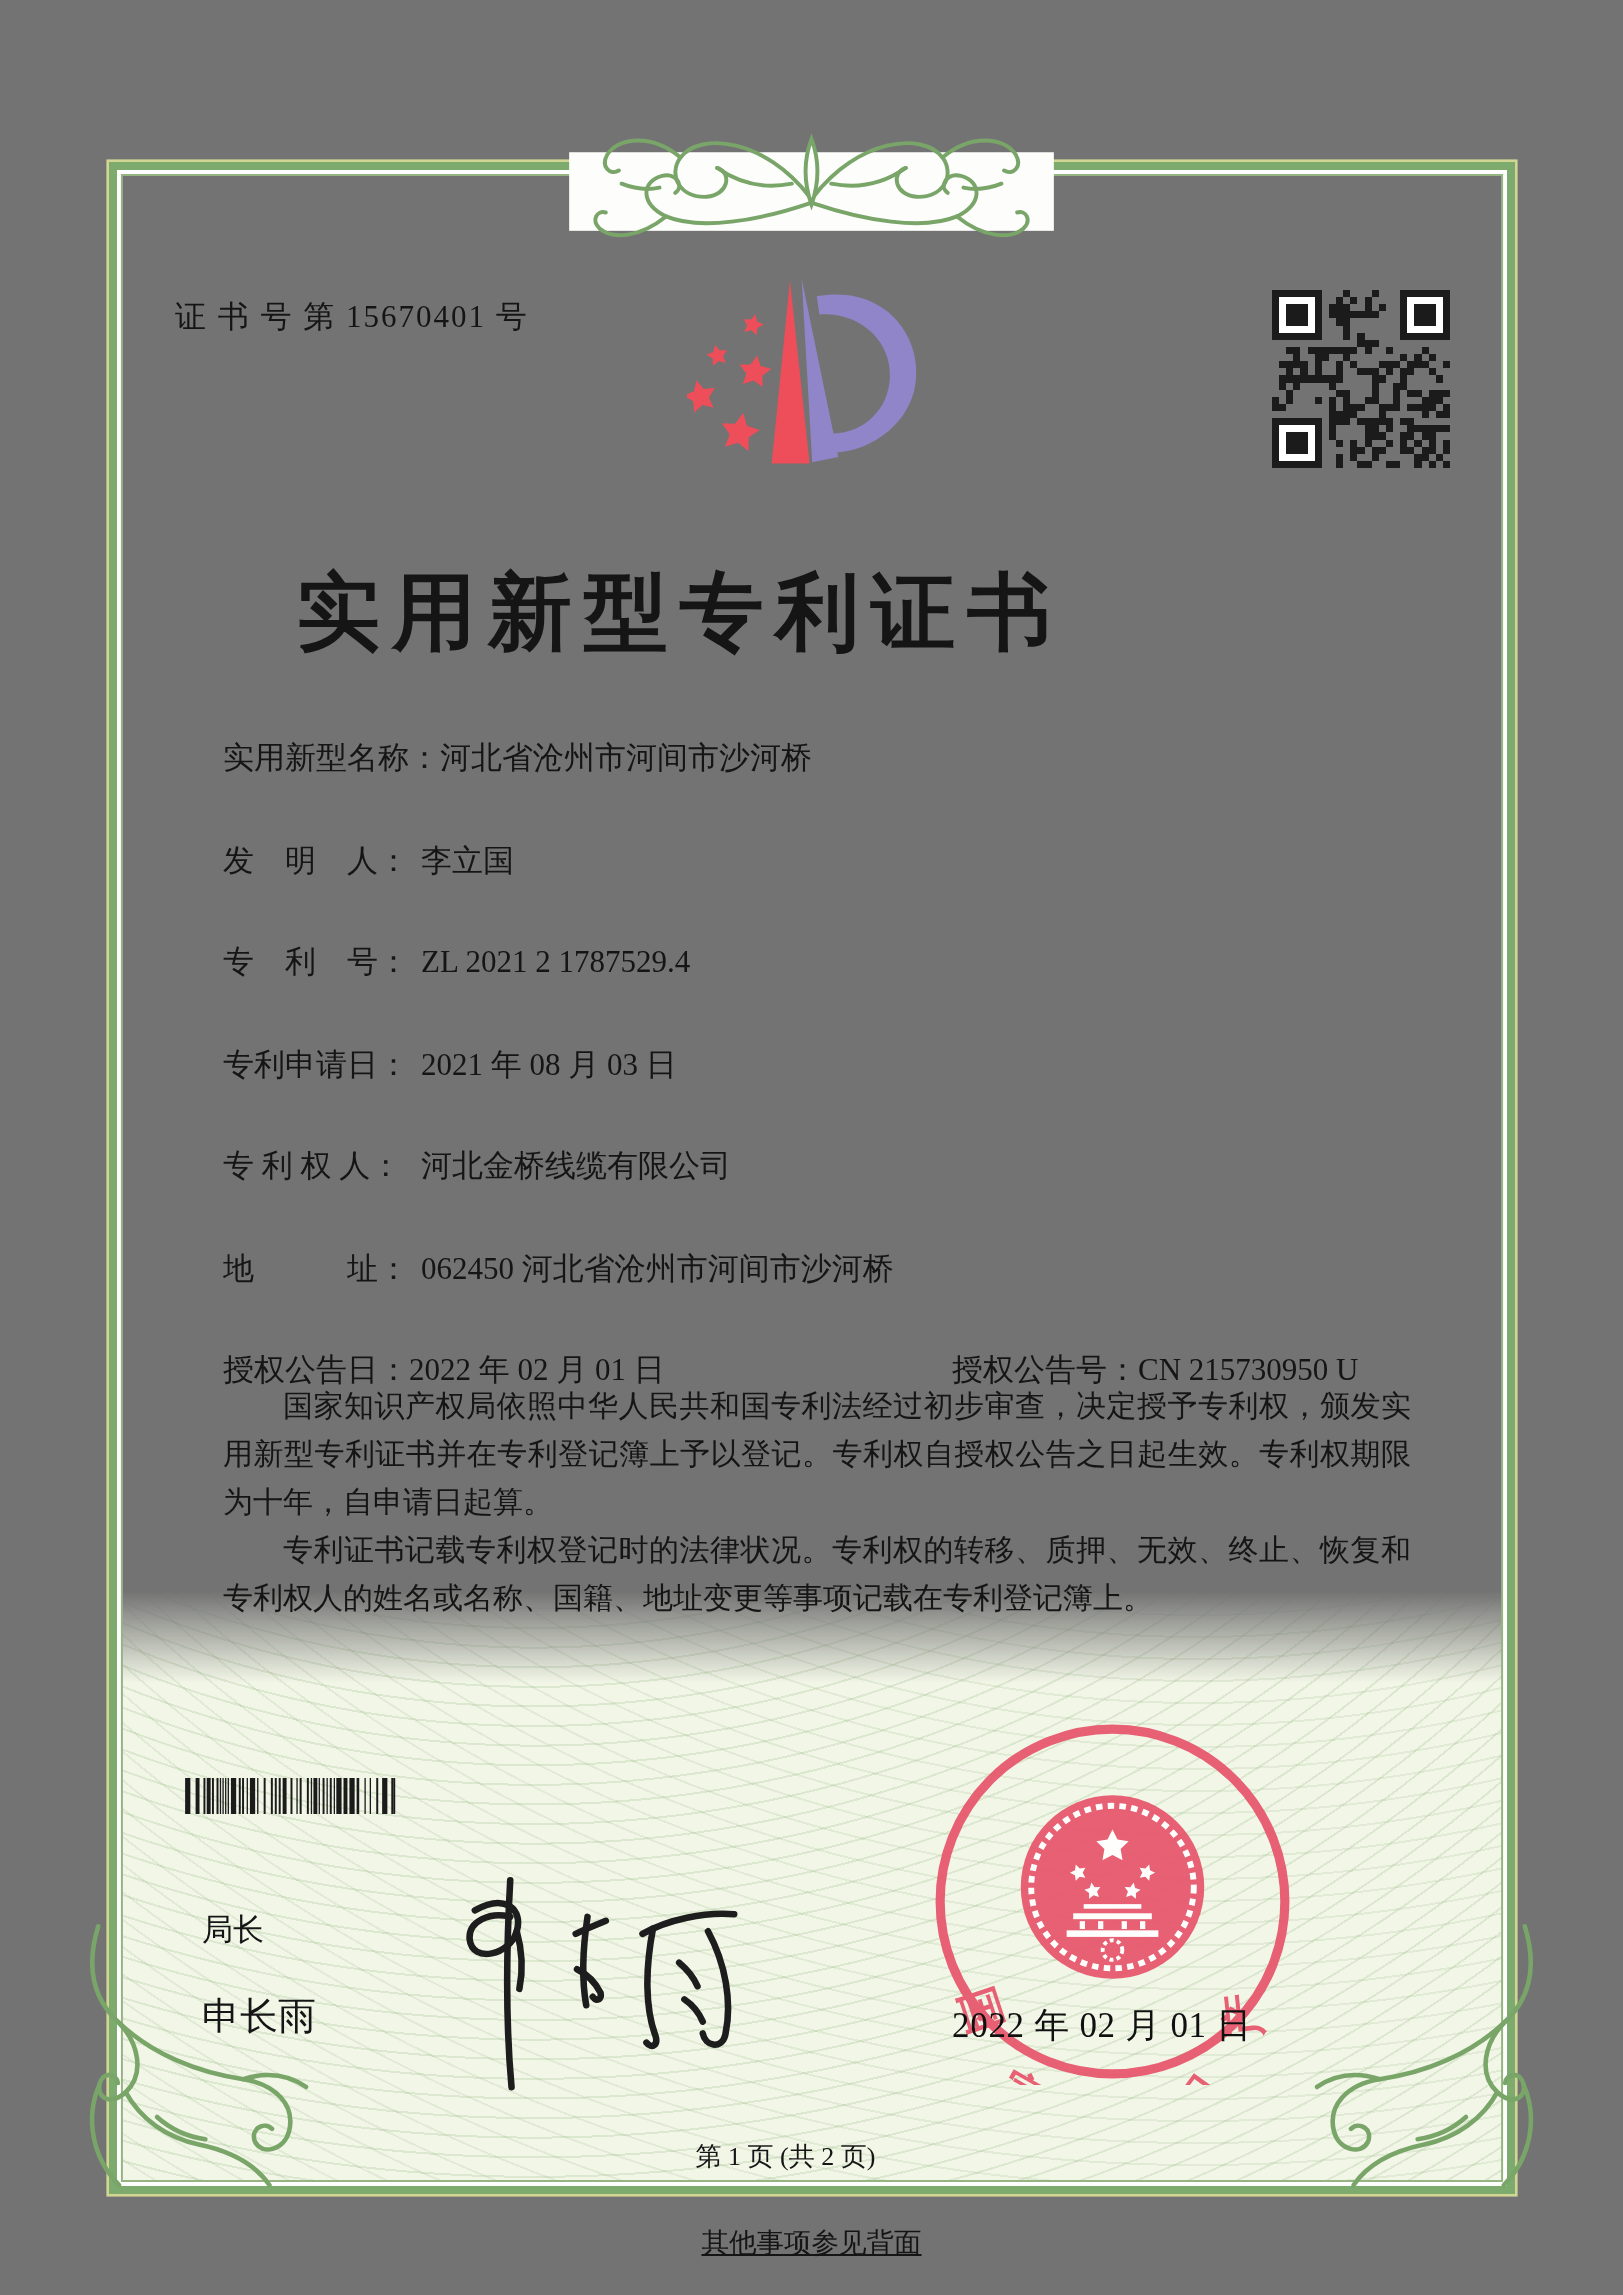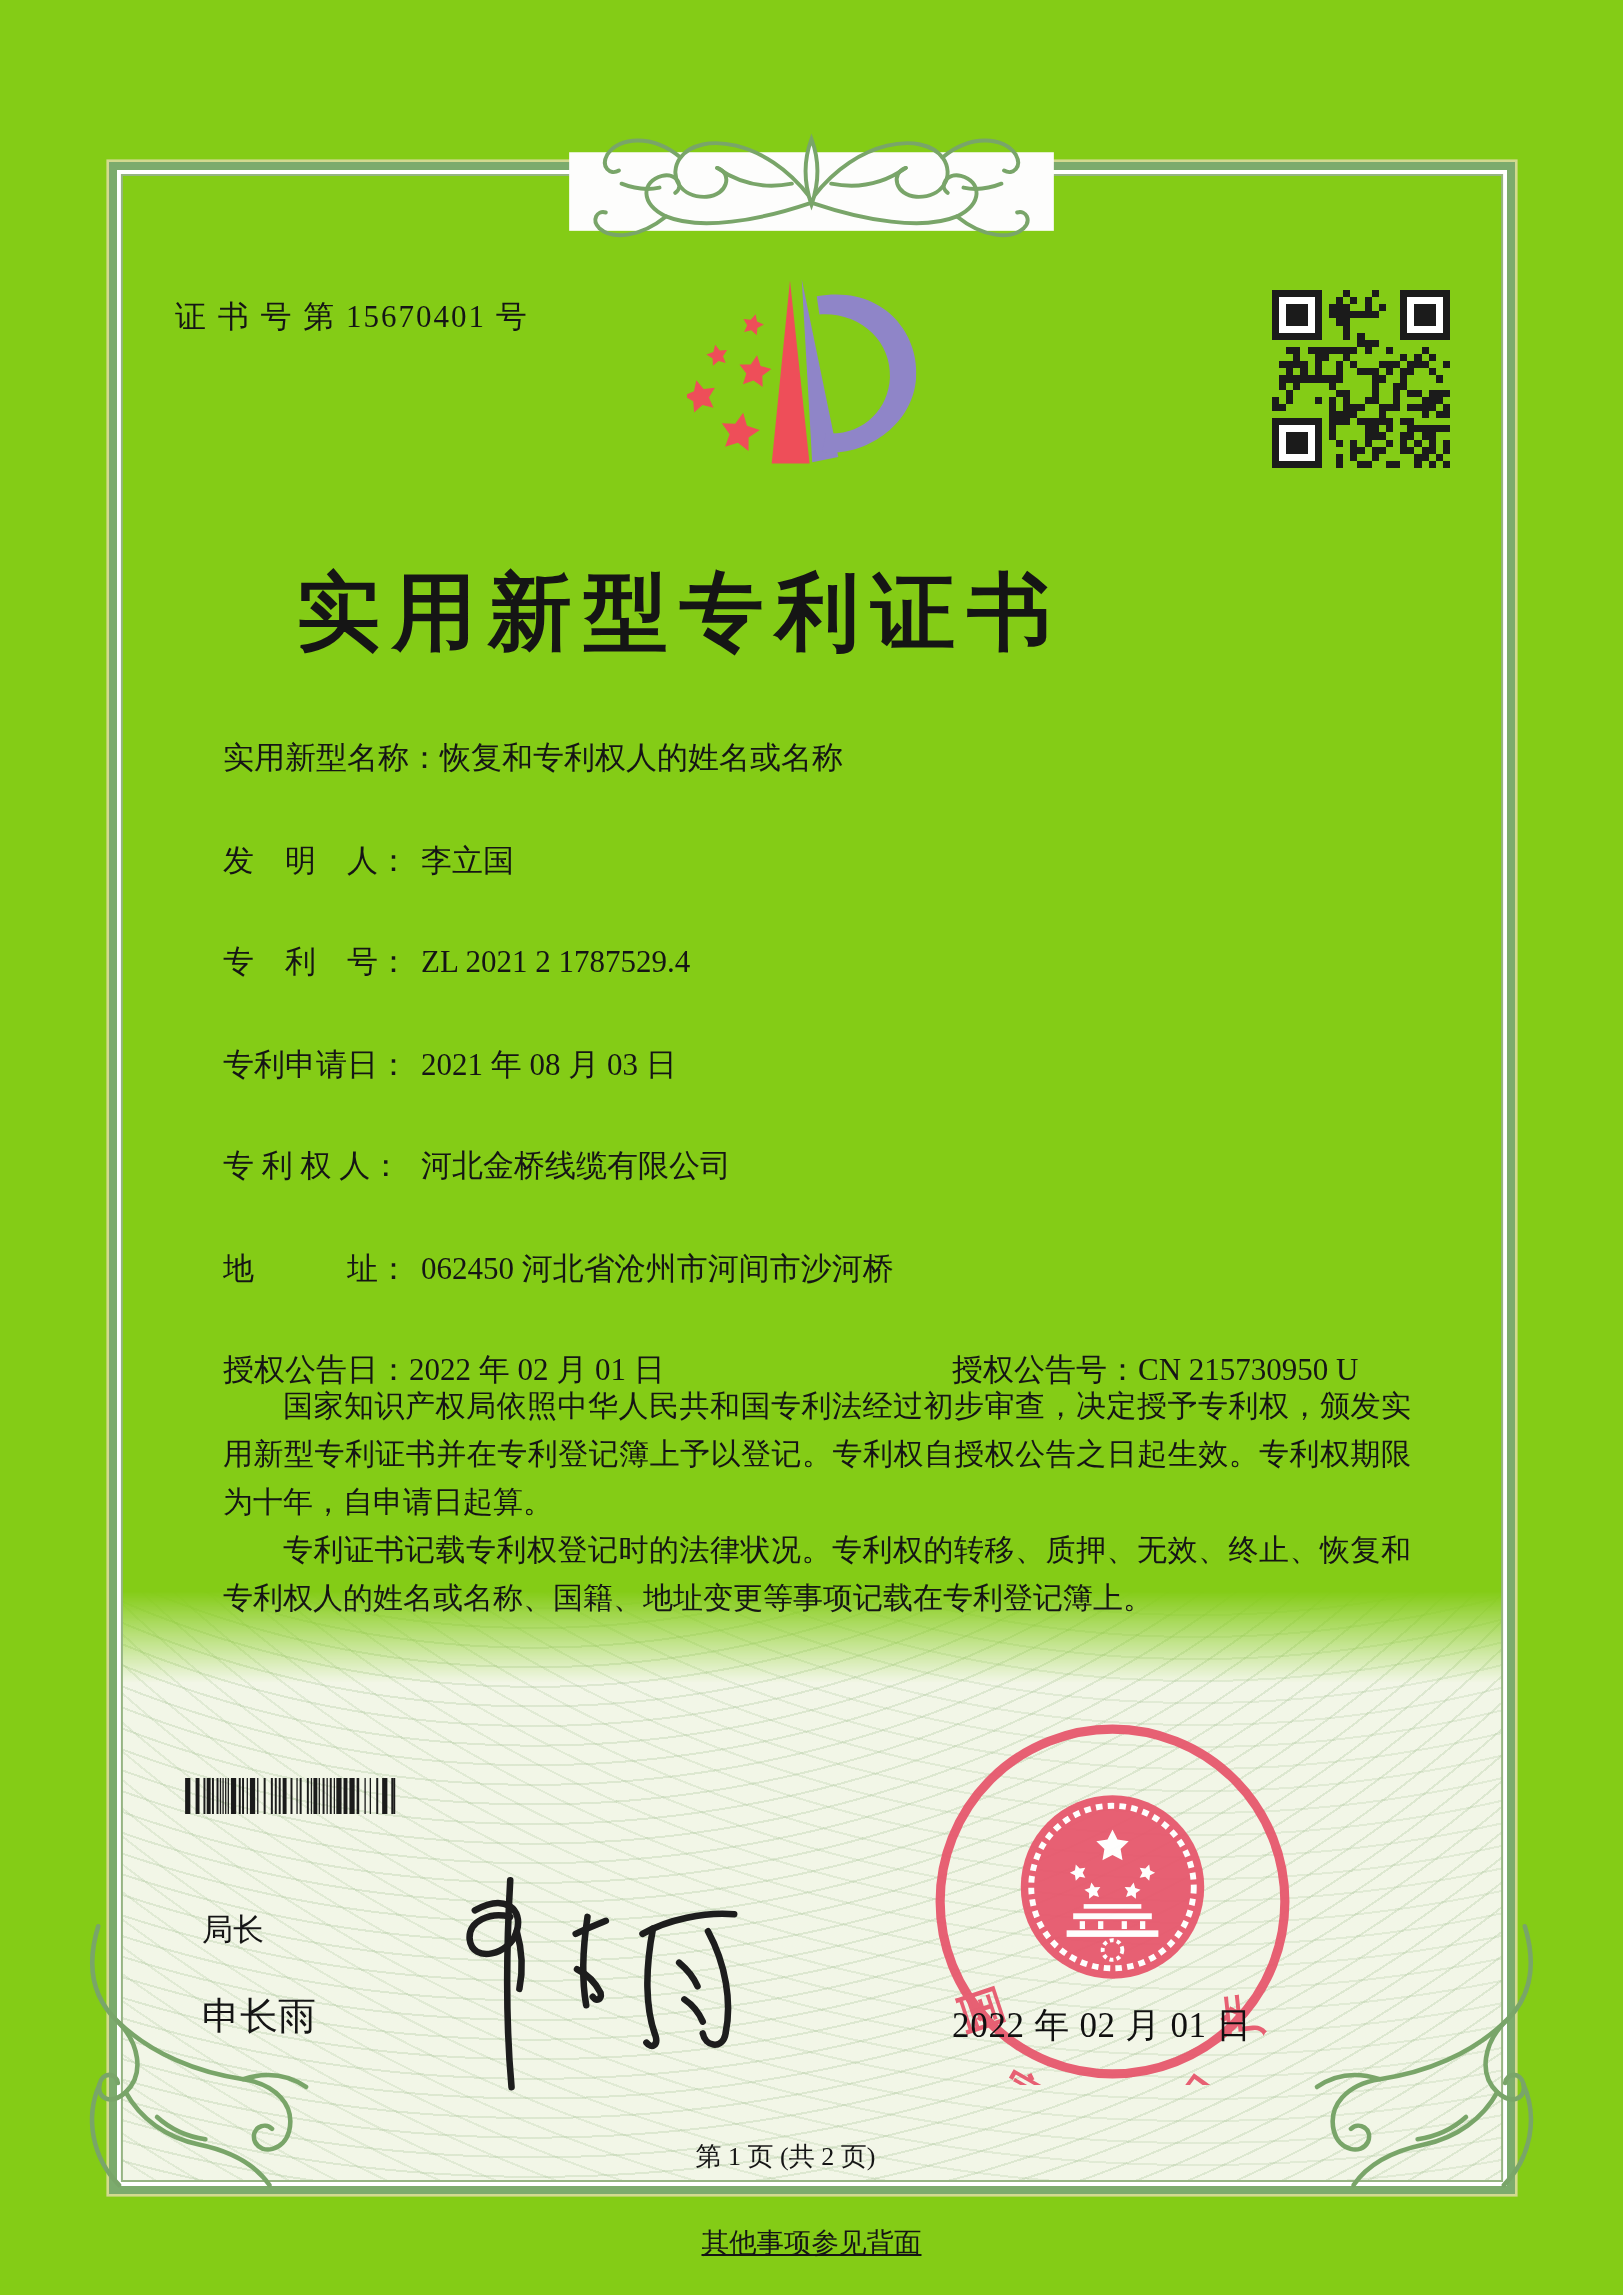--- a/index.html
+++ b/index.html
@@ -1,17 +1,17 @@
 <!DOCTYPE html>
 <html style="font-size:10.5px"><head>
 <meta charset="utf-8">
 <style>
   html,body{margin:0;padding:0;background:#e9e9e9;}
   .page{
-    position:relative; width:1623px; height:2295px; background:#84cc16;
+    position:relative; width:1623px; height:2295px; background:#737373;
     overflow:hidden; font-family:"Liberation Serif","DejaVu Serif",serif; color:#151515;
   }
   
   .cert-border{
     position:absolute; left:109px; top:162px; width:1406px; height:2032px;
     box-sizing:border-box; border:8.5px solid #7cab6d;
     box-shadow: 0 0 0 2.6px rgba(215,218,150,.95),
                 inset 0 0 0 3.9px #ffffff,
                 inset 0 0 0 5.9px #95b482;
     z-index:1;
@@ -340,21 +340,21 @@
         <rect x="20" y="2" width="3" height="3" fill="#1b1b1b"></rect>
         <rect x="0" y="18" width="7" height="7" fill="#1b1b1b"></rect>
         <rect x="1" y="19" width="5" height="5" fill="#fff"></rect>
         <rect x="2" y="20" width="3" height="3" fill="#1b1b1b"></rect>
       </svg>
   </div>
 
   <div class="title">实用新型专利证书</div>
 
   <div class="row r0">
-    <span class="lbl">实用新型名称：</span><span>恢复和专利权人的姓名或名称</span>
+    <span class="lbl">实用新型名称：</span><span>河北省沧州市河间市沙河桥</span>
   </div>
   <div class="row r1">
     <span class="lbl">发　明　人：</span><span>李立国</span>
   </div>
   <div class="row r2">
     <span class="lbl">专　利　号：</span><span>ZL 2021 2 1787529.4</span>
   </div>
   <div class="row r3">
     <span class="lbl">专利申请日：</span><span>2021 年 08 月 03 日</span>
   </div>

